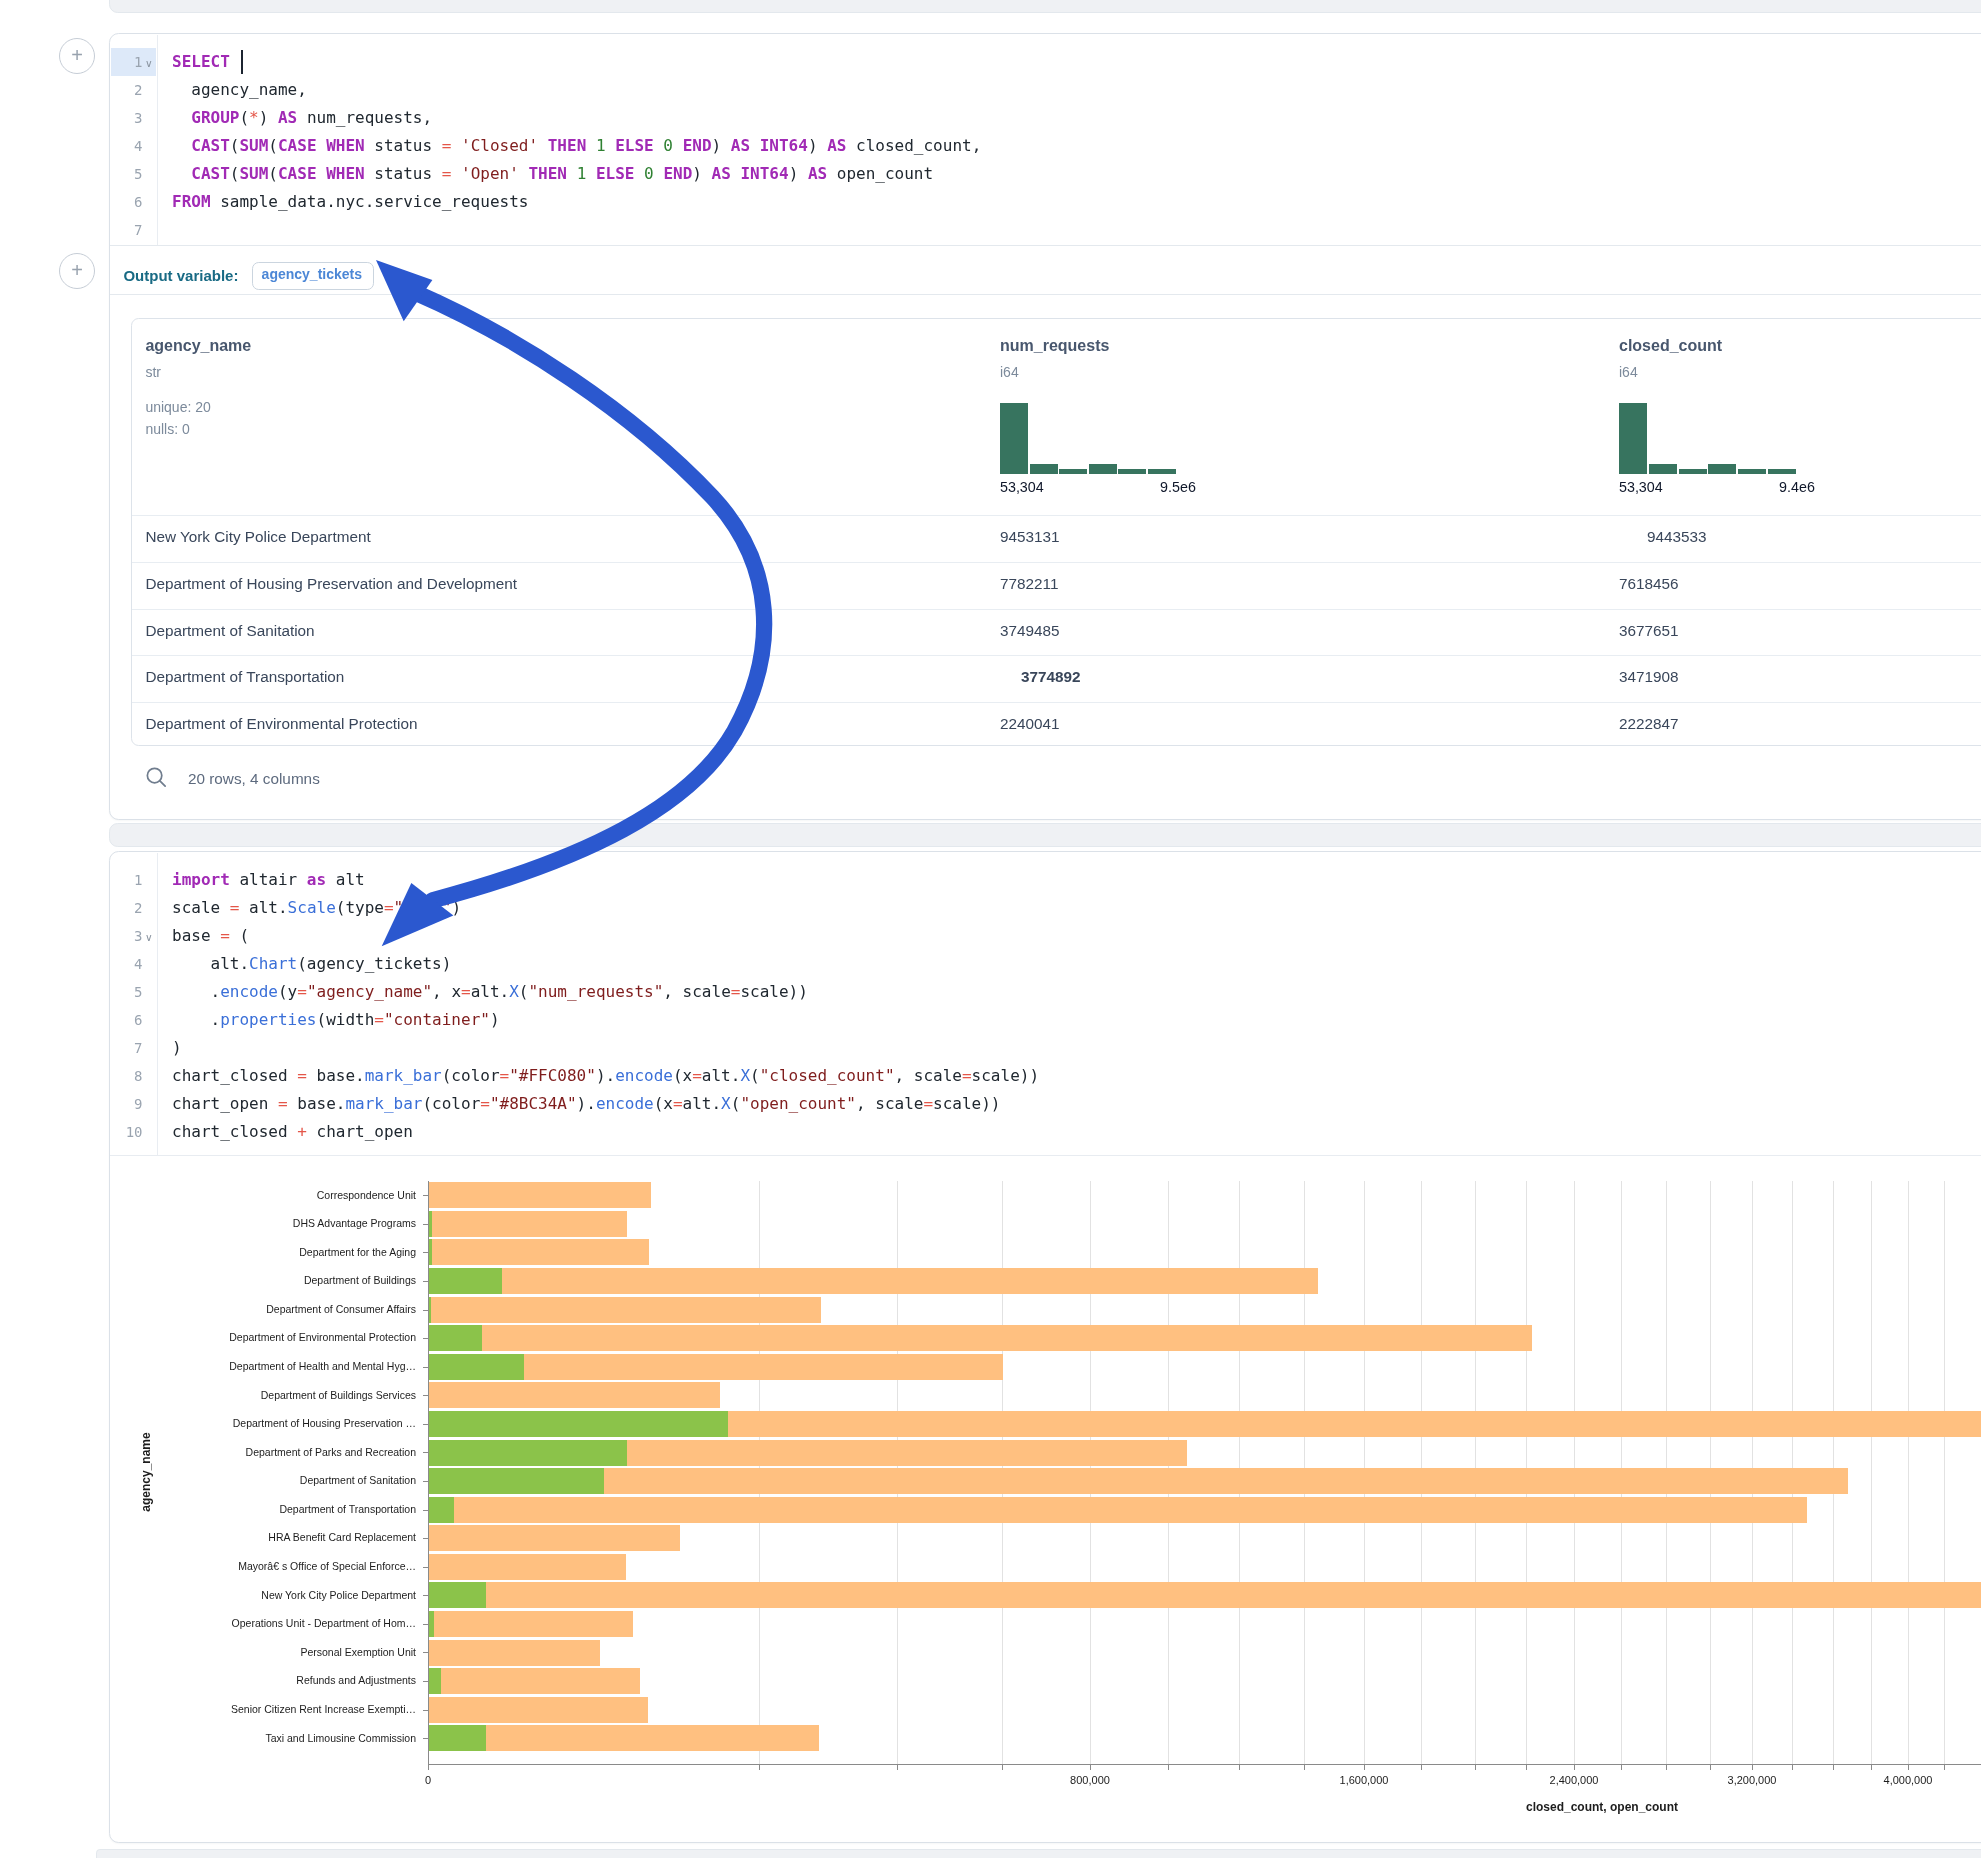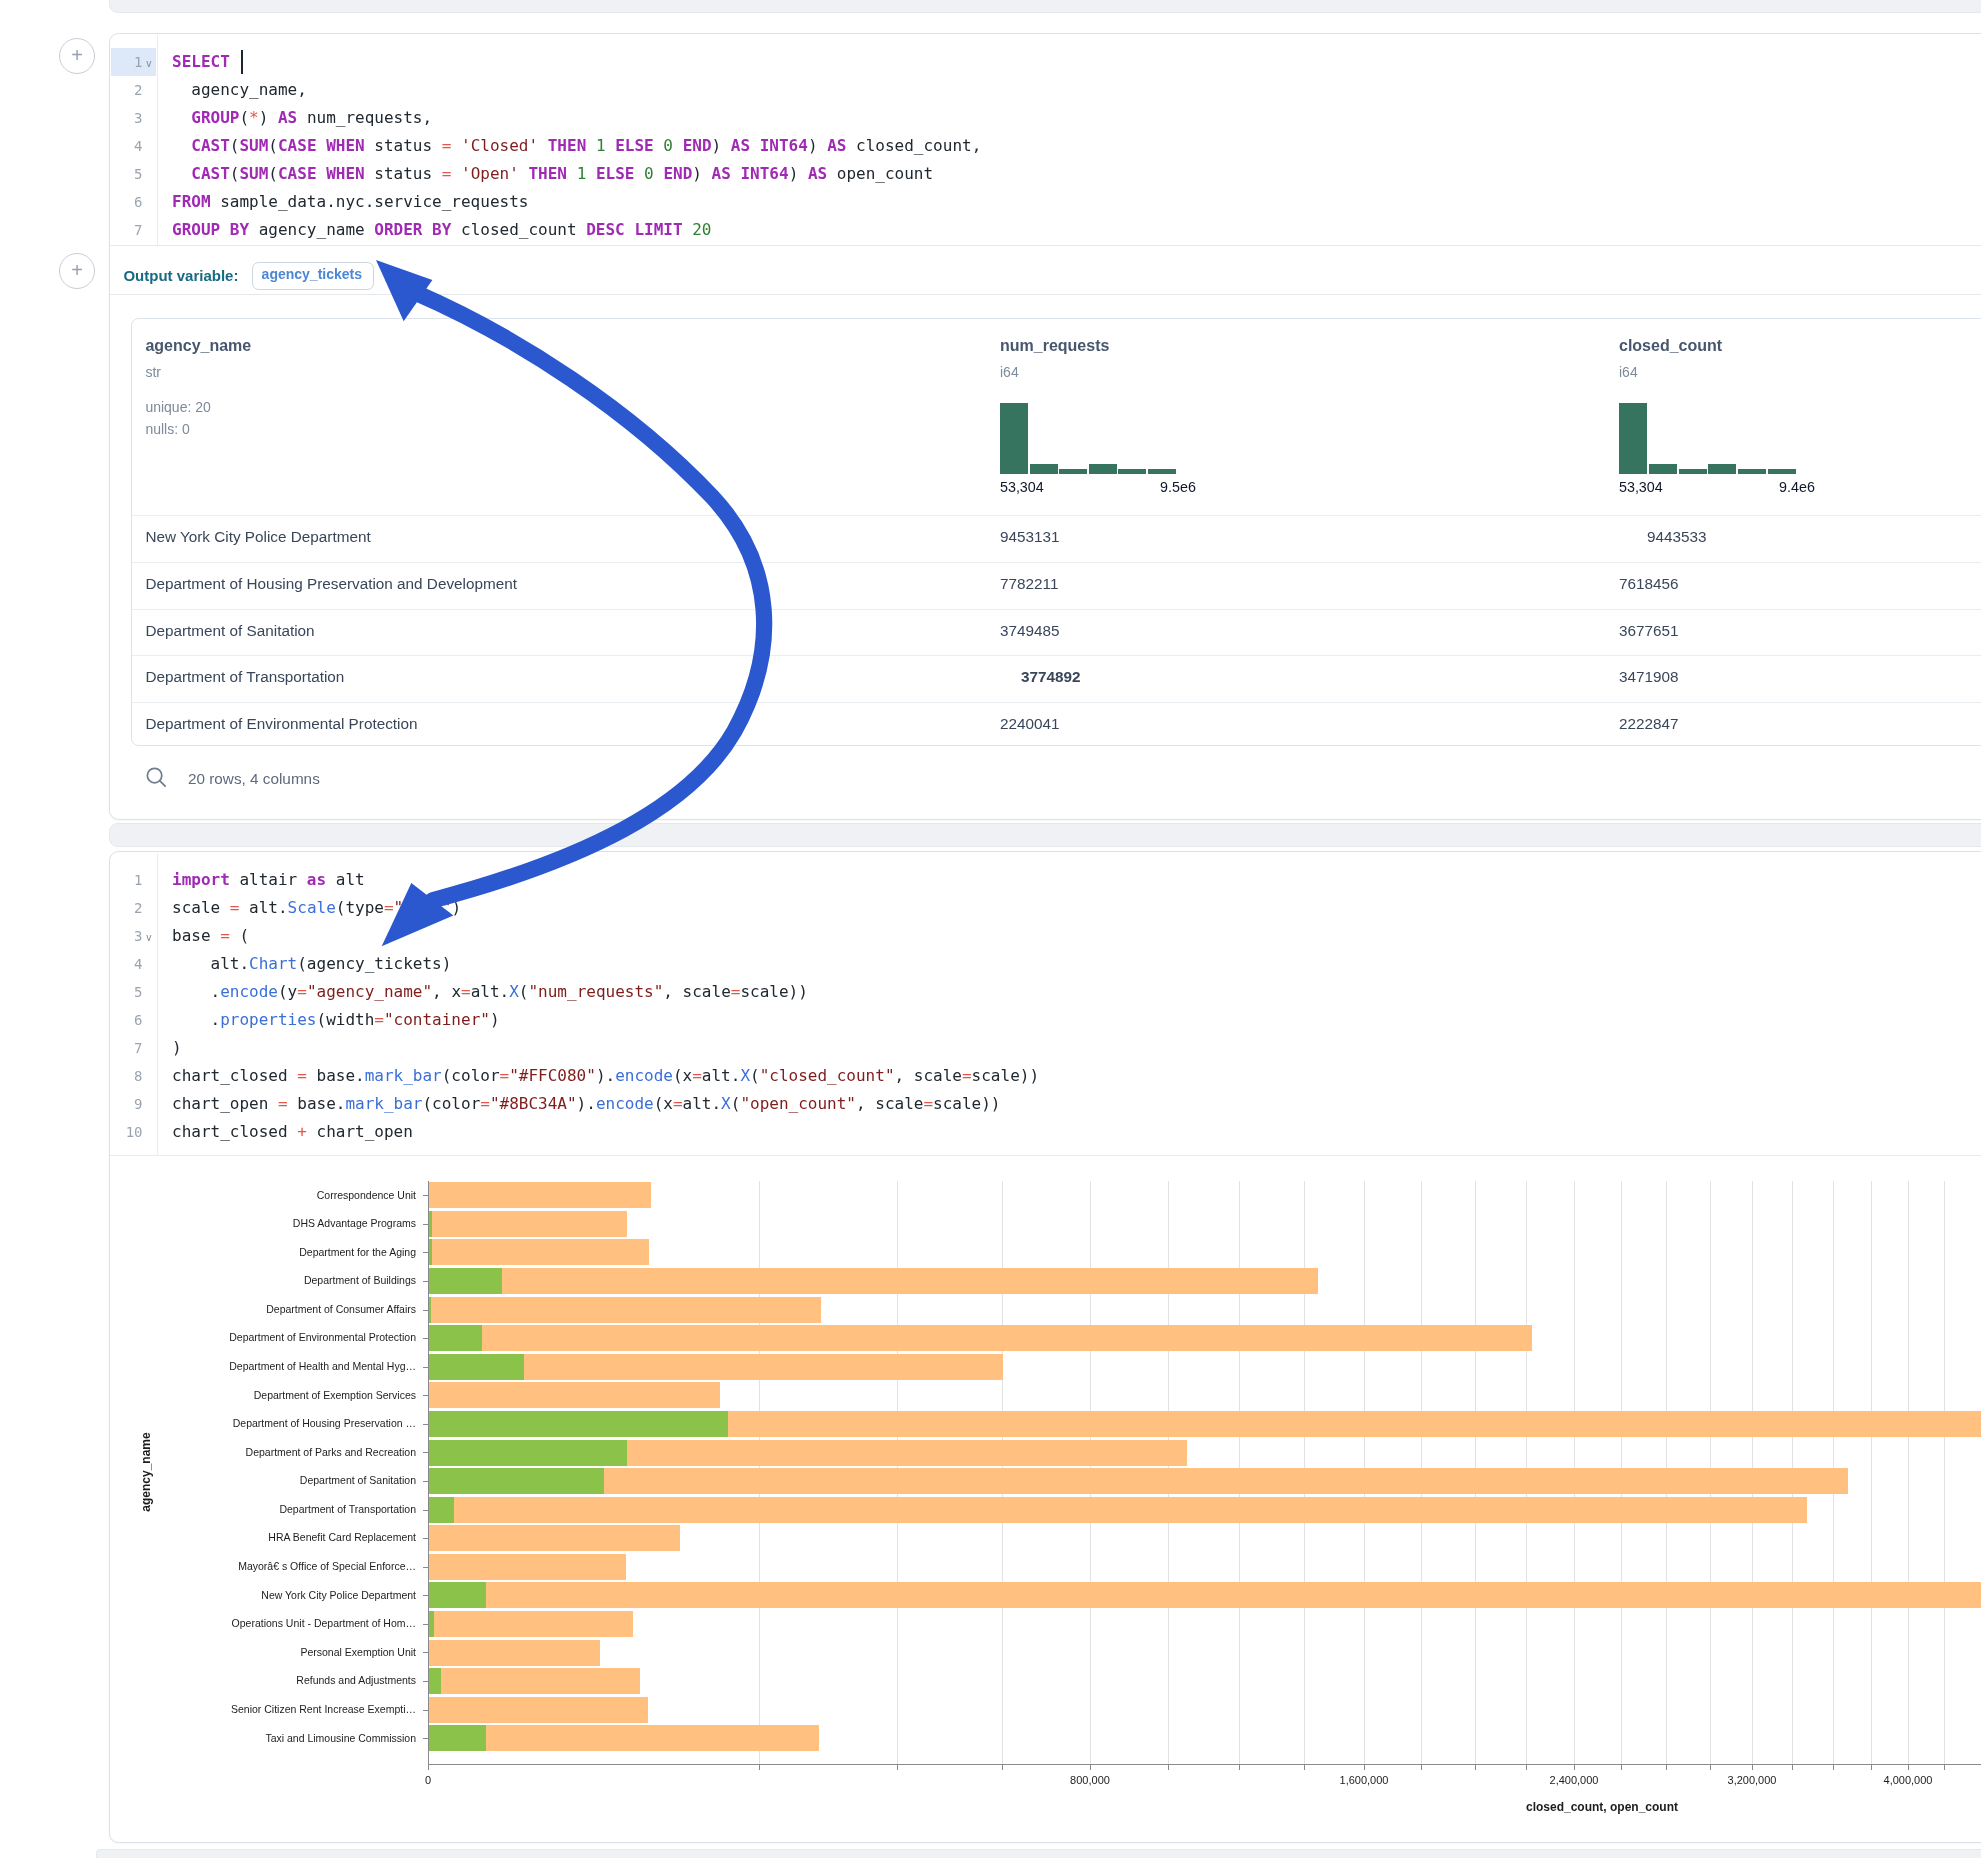--- a/index.html
+++ b/index.html
@@ -58,21 +58,20 @@
         <div class="code-line" style="left: 62px; top: 42px;"><span>  agency_name,</span></div>
         <div class="lnum" style="left: 0px; top: 70px;">3</div>
         <div class="code-line" style="left: 62px; top: 70px;"><span>  </span><span class="c-k">GROUP</span><span>(</span><span class="c-o">*</span><span>) </span><span class="c-k">AS</span><span> num_requests,</span></div>
         <div class="lnum" style="left: 0px; top: 98px;">4</div>
         <div class="code-line" style="left: 62px; top: 98px;"><span>  </span><span class="c-k">CAST</span><span>(</span><span class="c-k">SUM</span><span>(</span><span class="c-k">CASE</span><span> </span><span class="c-k">WHEN</span><span> status </span><span class="c-o">=</span><span> </span><span class="c-s">'Closed'</span><span> </span><span class="c-k">THEN</span><span> </span><span class="c-n">1</span><span> </span><span class="c-k">ELSE</span><span> </span><span class="c-n">0</span><span> </span><span class="c-k">END</span><span>) </span><span class="c-k">AS</span><span> </span><span class="c-k">INT64</span><span>) </span><span class="c-k">AS</span><span> closed_count,</span></div>
         <div class="lnum" style="left: 0px; top: 126px;">5</div>
         <div class="code-line" style="left: 62px; top: 126px;"><span>  </span><span class="c-k">CAST</span><span>(</span><span class="c-k">SUM</span><span>(</span><span class="c-k">CASE</span><span> </span><span class="c-k">WHEN</span><span> status </span><span class="c-o">=</span><span> </span><span class="c-s">'Open'</span><span> </span><span class="c-k">THEN</span><span> </span><span class="c-n">1</span><span> </span><span class="c-k">ELSE</span><span> </span><span class="c-n">0</span><span> </span><span class="c-k">END</span><span>) </span><span class="c-k">AS</span><span> </span><span class="c-k">INT64</span><span>) </span><span class="c-k">AS</span><span> open_count</span></div>
         <div class="lnum" style="left: 0px; top: 154px;">6</div>
         <div class="code-line" style="left: 62px; top: 154px;"><span class="c-k">FROM</span><span> sample_data.nyc.service_requests</span></div>
         <div class="lnum" style="left: 0px; top: 182px;">7</div>
-        <div class="code-line" style="left: 62px; top: 182px;"><span class="c-k">GROUP BY</span><span> agency_name </span><span class="c-k">ORDER BY</span><span> closed_count </span><span class="c-k">DESC</span><span> </span><span class="c-k">LIMIT</span><span> </span><span class="c-n">20</span></div>
         <div class="caret" style="left: 131px; top: 16.3px;"></div>
       </div>
     <div class="abs" style="left:47px;top:1px;width:1px;height:210px;background:#e9edf2;"></div>
     <div class="abs" style="left:0;top:211px;width:100%;height:1px;background:#e4e9ee;"></div>
 
     <div class="outlabel" style="left:13.4px;top:233px;">Output variable:</div>
     <div class="pill" style="left:142px;top:228px;width:120px;height:26px;">
       <span>agency_tickets</span>
     </div>
     <div class="abs" style="left:0;top:260px;width:100%;height:1px;background:#e4e9ee;"></div>
@@ -213,21 +212,21 @@
         <div class="tickmark" style="left: 313px; top: 154px; width: 5.7px; height: 1px;"></div>
         <div class="bar" style="left: 319px; top: 169px; width: 1103px; height: 26px; background: rgb(255, 192, 128);"></div>
         <div class="bar" style="left: 319px; top: 169px; width: 53px; height: 26px; background: rgb(139, 195, 74);"></div>
         <div class="ylab" style="left: 0px; top: 175px; width: 306px;">Department of Environmental Protection</div>
         <div class="tickmark" style="left: 313px; top: 182px; width: 5.7px; height: 1px;"></div>
         <div class="bar" style="left: 319px; top: 198px; width: 574px; height: 26px; background: rgb(255, 192, 128);"></div>
         <div class="bar" style="left: 319px; top: 198px; width: 95px; height: 26px; background: rgb(139, 195, 74);"></div>
         <div class="ylab" style="left: 0px; top: 204px; width: 306px;">Department of Health and Mental Hyg…</div>
         <div class="tickmark" style="left: 313px; top: 211px; width: 5.7px; height: 1px;"></div>
         <div class="bar" style="left: 319px; top: 226px; width: 291px; height: 26px; background: rgb(255, 192, 128);"></div>
-        <div class="ylab" style="left: 0px; top: 233px; width: 306px;">Department of Exemption Services</div>
+        <div class="ylab" style="left: 0px; top: 233px; width: 306px;">Department of Buildings Services</div>
         <div class="tickmark" style="left: 313px; top: 239px; width: 5.7px; height: 1px;"></div>
         <div class="bar" style="left: 319px; top: 255px; width: 2042px; height: 26px; background: rgb(255, 192, 128);"></div>
         <div class="bar" style="left: 319px; top: 255px; width: 299px; height: 26px; background: rgb(139, 195, 74);"></div>
         <div class="ylab" style="left: 0px; top: 261px; width: 306px;">Department of Housing Preservation …</div>
         <div class="tickmark" style="left: 313px; top: 268px; width: 5.7px; height: 1px;"></div>
         <div class="bar" style="left: 319px; top: 284px; width: 758px; height: 26px; background: rgb(255, 192, 128);"></div>
         <div class="bar" style="left: 319px; top: 284px; width: 198px; height: 26px; background: rgb(139, 195, 74);"></div>
         <div class="ylab" style="left: 0px; top: 290px; width: 306px;">Department of Parks and Recreation</div>
         <div class="tickmark" style="left: 313px; top: 296px; width: 5.7px; height: 1px;"></div>
         <div class="bar" style="left: 319px; top: 312px; width: 1419px; height: 26px; background: rgb(255, 192, 128);"></div>

